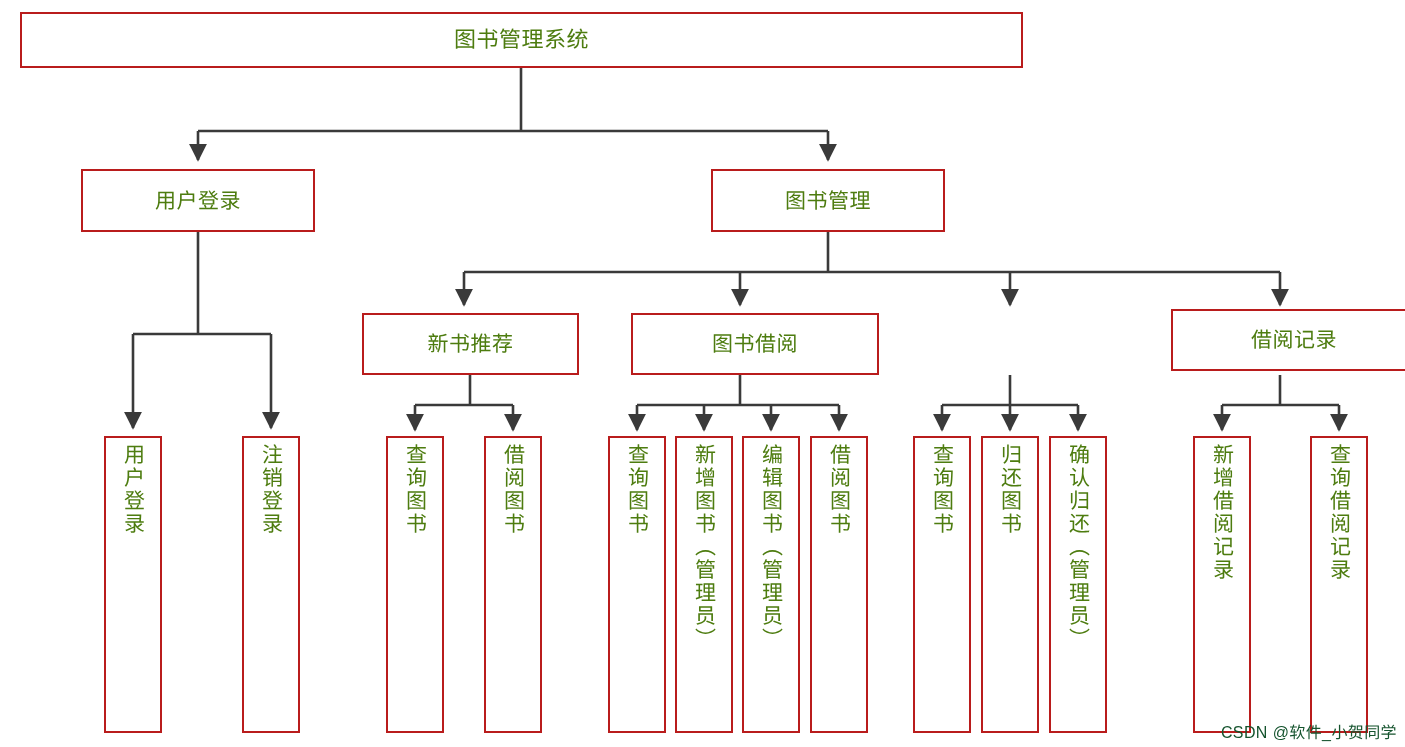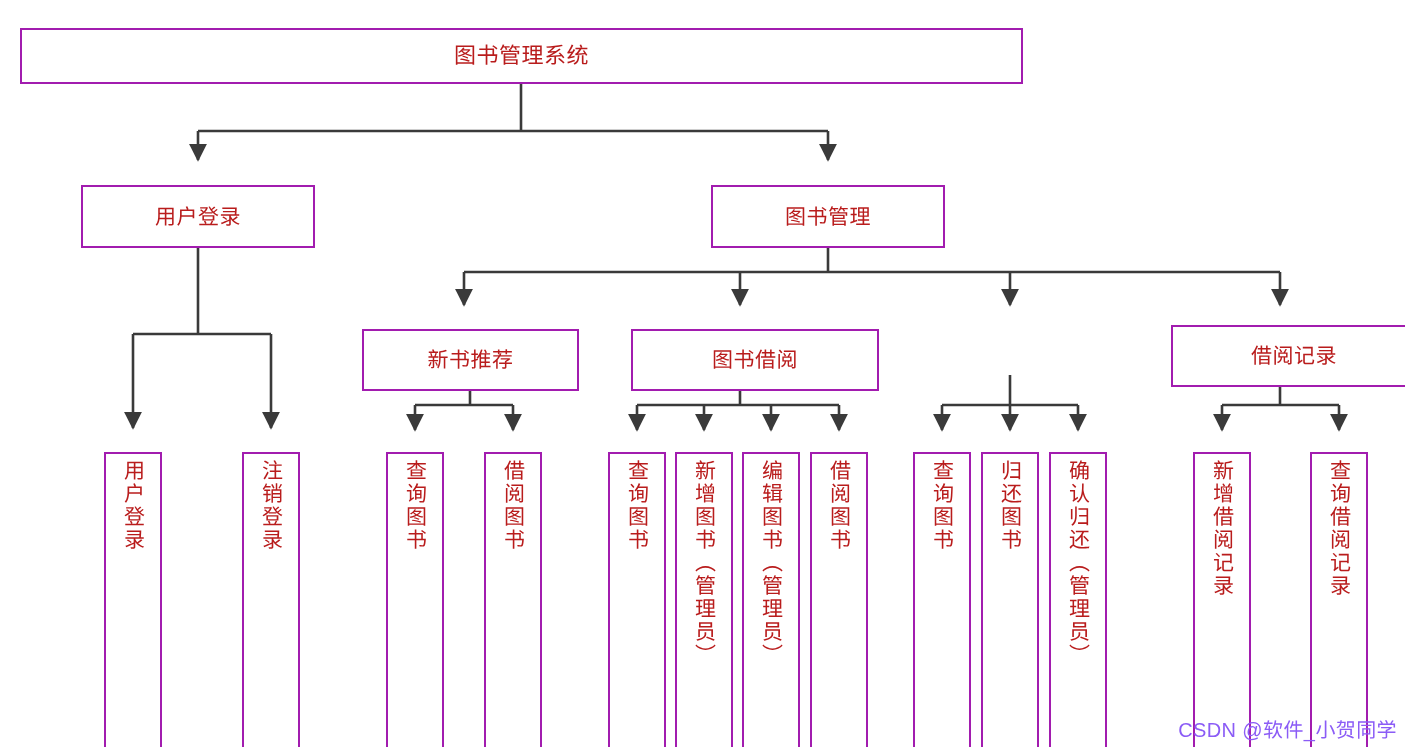--- a/index.html
+++ b/index.html
@@ -23,27 +23,26 @@
     left: 0;
     top: 0;
     width: 1405px;
     height: 747px;
     pointer-events: none;
   }
   .node {
     position: absolute;
     box-sizing: border-box;
     background: #ffffff;
-    border: 2px solid #a21caf;
+    border: 2px solid #b91c1c;
     display: flex;
     align-items: center;
     justify-content: center;
-    color: #b91c1c;
+    color: #4d7c0f;
     z-index: 2;
-    margin-top: 16px;
   }
   .node .label {
     display: block;
     text-align: center;
     line-height: 1.12;
     white-space: nowrap;
   }
   
   .node.horiz .label {
     font-size: 21px;
@@ -63,22 +62,22 @@
     text-orientation: upright;
     font-size: 21px;
     line-height: 1.0;
     letter-spacing: 2px;
     white-space: nowrap;
   }
   .watermark {
     position: absolute;
     right: 8px;
     bottom: 4px;
-    font-size: 20px;
-    color: #8b5cf6;
+    font-size: 16px;
+    color: #14532d;
     letter-spacing: 0.4px;
     z-index: 5;
     white-space: nowrap;
   }
 </style>
 </head>
 <body>
 
 <div id="canvas">
 

